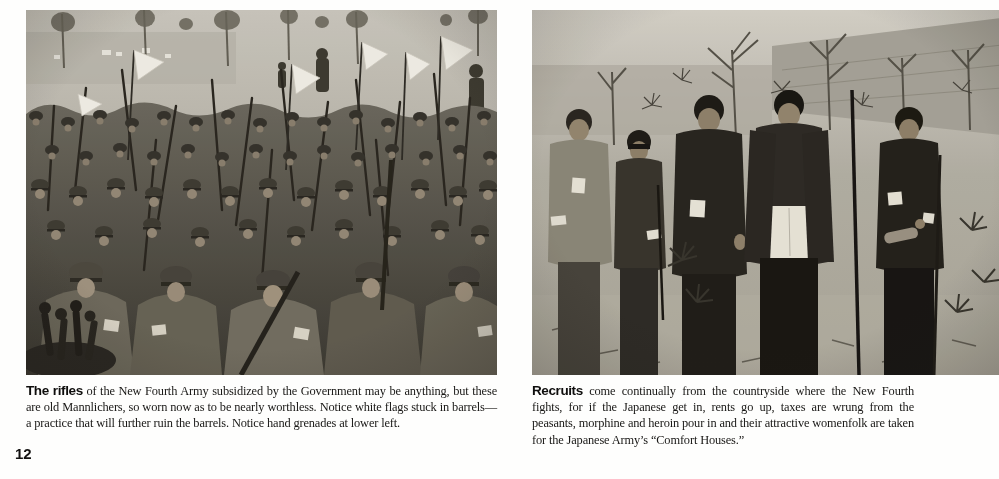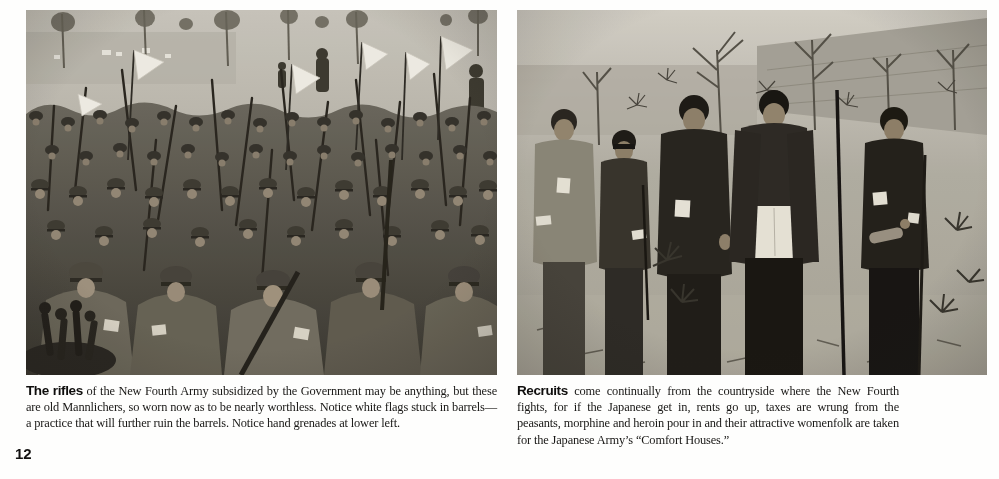--- a/index.html
+++ b/index.html
@@ -12,21 +12,21 @@
   }
   .spread {
     position: relative;
     width: 999px;
     height: 479px;
     background: #fefefd;
     font-family: "Liberation Serif", serif;
   }
   figure { margin: 0; position: absolute; top: 10px; }
   .fig-left  { left: 26px;  width: 471px; }
-  .fig-right { left: 517px; width: 382px; }
+  .fig-right { left: 532px; width: 382px; }
   .photo { display: block; }
   figcaption {
     margin-top: 8px;
     font-size: 12.4px;
     line-height: 16.2px;
     letter-spacing: -0.15px;
     color: #181715;
     text-align: justify;
   }
   .caption-lead {

